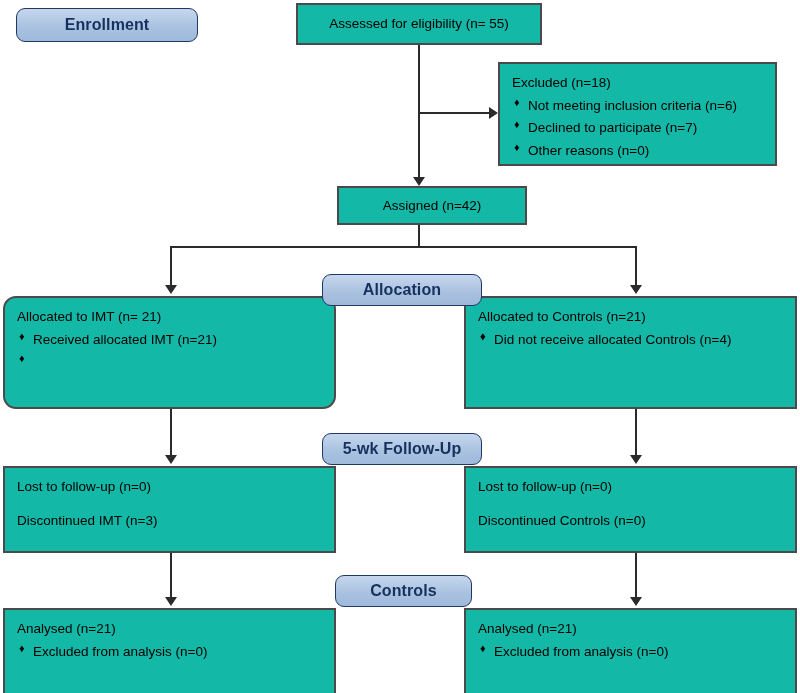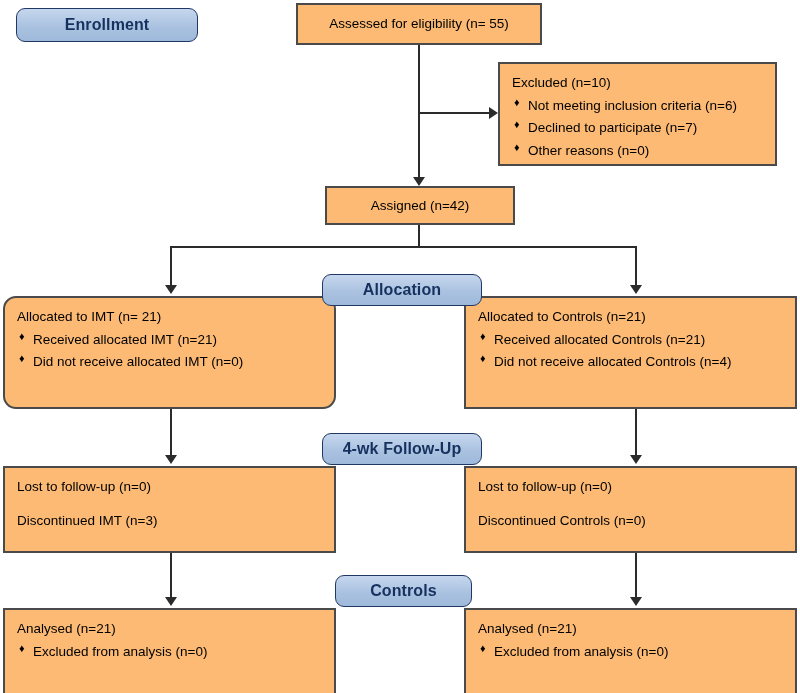--- a/index.html
+++ b/index.html
@@ -14,21 +14,21 @@
     background: #ffffff;
     font-family: "Liberation Sans", sans-serif;
     overflow: hidden;
   }
 
   
   .box {
     position: absolute;
     box-sizing: border-box;
     border: 2px solid #4a4a4a;
-    background: #fdba74;
+    background: #14b8a6;
     font-size: 13.5px;
     color: #000000;
     line-height: 1.45;
   }
   .box .bodytext {
     padding: 9px 12px 0 12px;
   }
   .box.center {
     display: flex;
     align-items: center;
@@ -127,39 +127,39 @@
   </div>
 
   <div class="vline" style="left:418px; top:45px; height:138px;"></div>
   <div class="arrow-down" style="left:413px; top:177px;"></div>
 
   <div class="hline" style="left:418px; top:112px; width:72px;"></div>
   <div class="arrow-right" style="left:489px; top:107px;"></div>
 
   <div class="box" style="left:498px; top:62px; width:279px; height:104px;">
     <div class="bodytext">
-      <div class="line">Excluded (n=10)</div>
+      <div class="line">Excluded (n=18)</div>
       <ul class="bullets">
         <li>
           <span class="dia">♦</span>
           <span>Not meeting inclusion criteria (n=6)</span>
         </li>
         <li>
           <span class="dia">♦</span>
           <span>Declined to participate (n=7)</span>
         </li>
         <li>
           <span class="dia">♦</span>
           <span>Other reasons (n=0)</span>
         </li>
       </ul>
     </div>
   </div>
 
-  <div class="box center" style="left:325px; top:186px; width:190px; height:39px;">
+  <div class="box center" style="left:337px; top:186px; width:190px; height:39px;">
     <div class="bodytext">
       <div class="line">Assigned (n=42)</div>
     </div>
   </div>
 
   <div class="vline" style="left:418px; top:225px; height:22px;"></div>
   <div class="hline" style="left:170px; top:246px; width:467px;"></div>
   <div class="vline" style="left:170px; top:246px; height:40px;"></div>
   <div class="arrow-down" style="left:165px; top:285px;"></div>
   <div class="vline" style="left:635px; top:246px; height:40px;"></div>
@@ -172,49 +172,47 @@
   <div class="box" style="left:3px; top:296px; width:333px; height:113px;border-radius:13px;">
     <div class="bodytext">
       <div class="line">Allocated to IMT (n= 21)</div>
       <ul class="bullets">
         <li>
           <span class="dia">♦</span>
           <span>Received allocated IMT (n=21)</span>
         </li>
         <li>
           <span class="dia">♦</span>
-          <span>Did not receive allocated IMT (n=0)</span>
         </li>
       </ul>
     </div>
   </div>
 
   <div class="box" style="left:464px; top:296px; width:333px; height:113px;">
     <div class="bodytext">
       <div class="line">Allocated to Controls (n=21)</div>
       <ul class="bullets">
         <li>
           <span class="dia">♦</span>
-          <span>Received allocated Controls (n=21)</span>
         </li>
         <li>
           <span class="dia">♦</span>
           <span>Did not receive allocated Controls (n=4)</span>
         </li>
       </ul>
     </div>
   </div>
 
   <div class="vline" style="left:170px; top:409px; height:48px;"></div>
   <div class="arrow-down" style="left:165px; top:455px;"></div>
   <div class="vline" style="left:635px; top:409px; height:48px;"></div>
   <div class="arrow-down" style="left:630px; top:455px;"></div>
 
   <div class="banner" style="left:322px; top:433px; width:160px; height:32px;">
-    <span>4-wk Follow-Up</span>
+    <span>5-wk Follow-Up</span>
   </div>
 
   <div class="box" style="left:3px; top:466px; width:333px; height:87px;">
     <div class="bodytext">
       <div class="line">Lost to follow-up (n=0)</div>
       <div class="line gap">Discontinued IMT (n=3)</div>
     </div>
   </div>
 
   <div class="box" style="left:464px; top:466px; width:333px; height:87px;">

